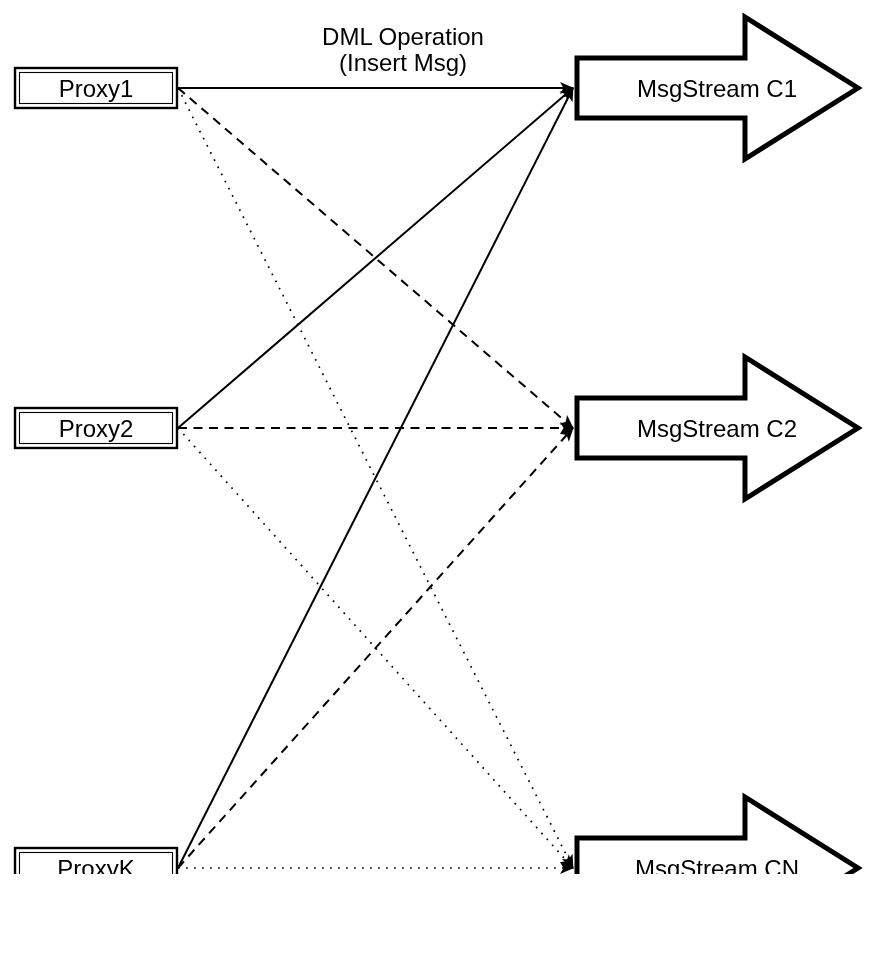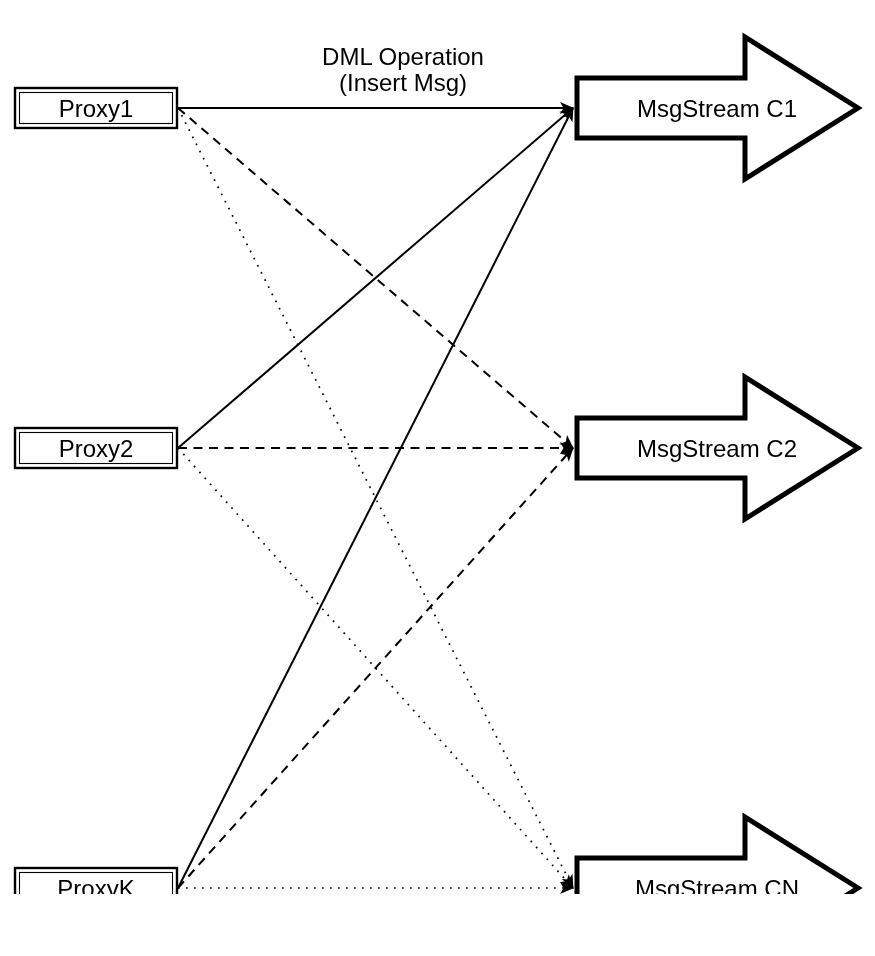--- a/index.html
+++ b/index.html
@@ -6,21 +6,20 @@
     margin: 0;
     padding: 0;
     background: #ffffff;
   }
   #diagram-wrap {
     position: relative;
     width: 875px;
     height: 874px;
     background: #ffffff;
     overflow: hidden;
-    margin-top: 20px;
   }
   svg {
     display: block;
   }
   svg text {
     font-family: "Liberation Sans", sans-serif;
     fill: #000000;
   }
   .title-text {
     font-size: 24px;

